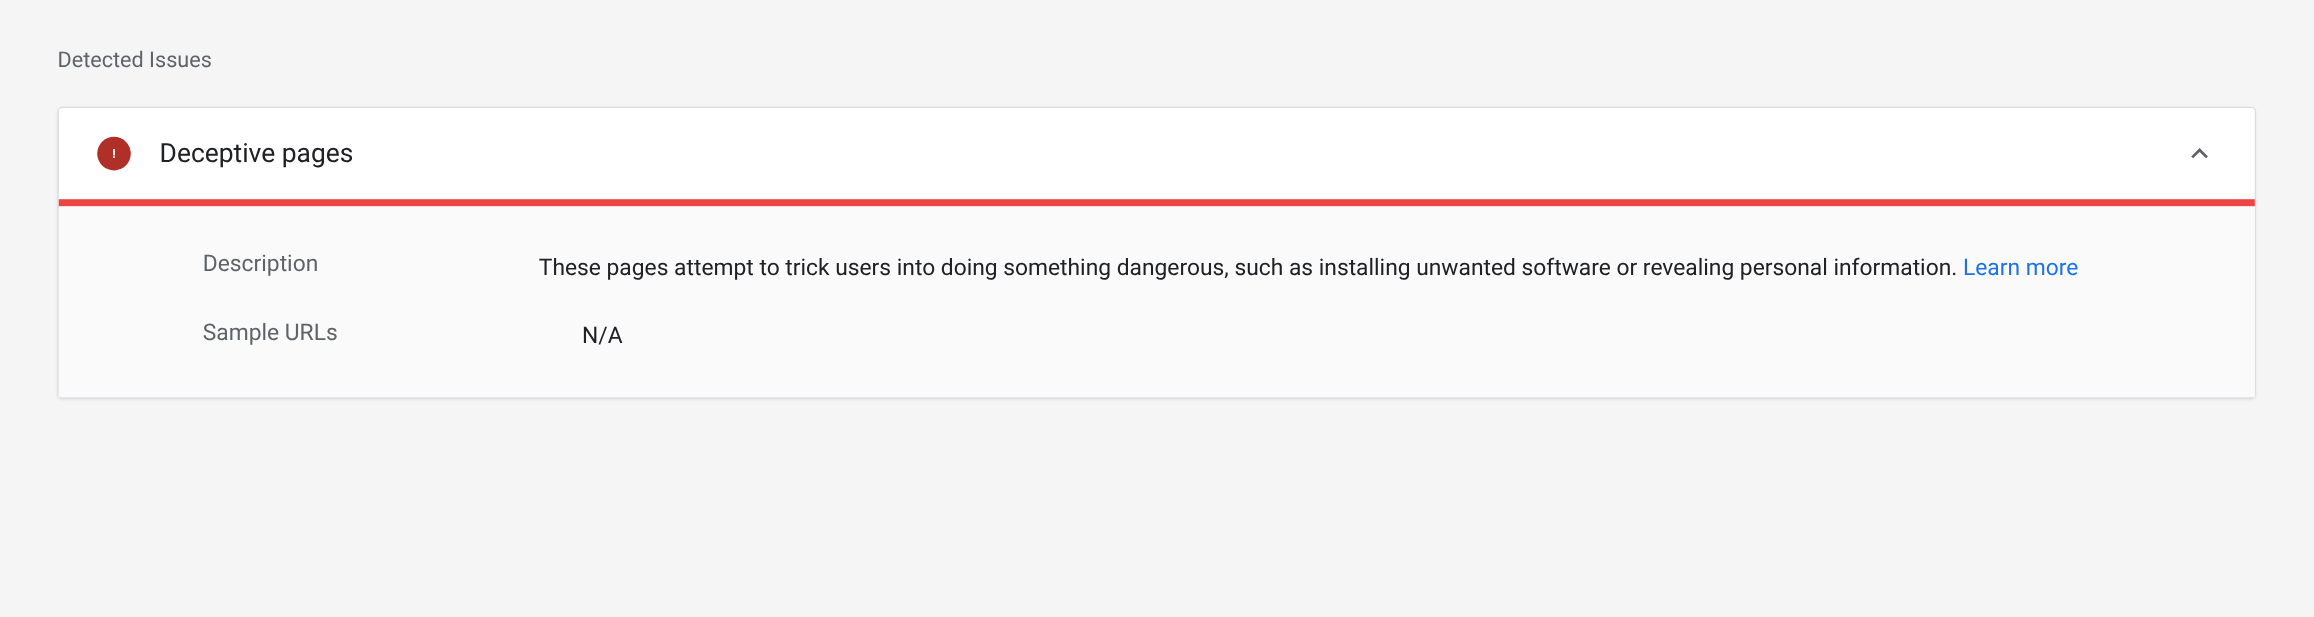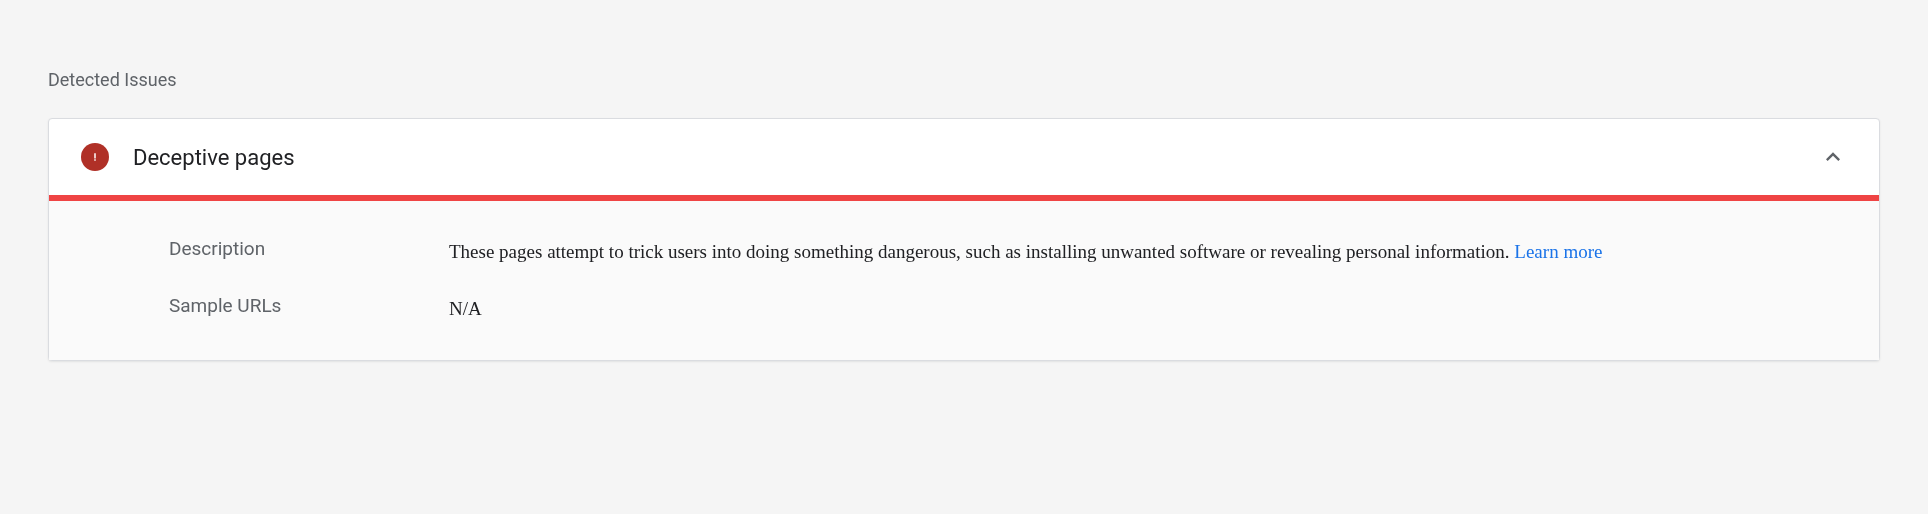--- a/index.html
+++ b/index.html
@@ -11,21 +11,20 @@
       font-family: Roboto, "Helvetica Neue", Arial, sans-serif;
       background: #f5f5f5;
       padding: 40px 48px;
       color: #202124;
     }
     .section-title {
       font-size: 18px;
       color: #5f6368;
       margin-bottom: 28px;
       font-weight: 400;
-      margin-top: 29px;
     }
     .card {
       background: #fff;
       border: 1px solid #dadce0;
       border-radius: 4px;
       box-shadow: 0 1px 2px rgba(60,64,67,0.1);
     }
     .card-header {
       display: flex;
       align-items: center;
@@ -69,34 +68,34 @@
       background: #fafafa;
       padding: 36px 32px 36px 96px;
     }
     .row {
       display: flex;
       align-items: flex-start;
       margin-bottom: 28px;
     }
     .row:last-child {
       margin-bottom: 0;
+      gap: 36px;
     }
     .row-label {
       width: 280px;
       flex-shrink: 0;
       color: #5f6368;
       font-size: 19px;
       margin-left: 24px;
     }
     .row-value {
       flex: 1;
       color: #202124;
       font-size: 19px;
       line-height: 1.55;
-      font-family: Liberation Serif, serif;
     }
     .learn-more {
       color: #1a73e8;
       cursor: pointer;
     }
   </style>
 </head>
 <body>
 
 <div class="section-title">Detected Issues</div>

